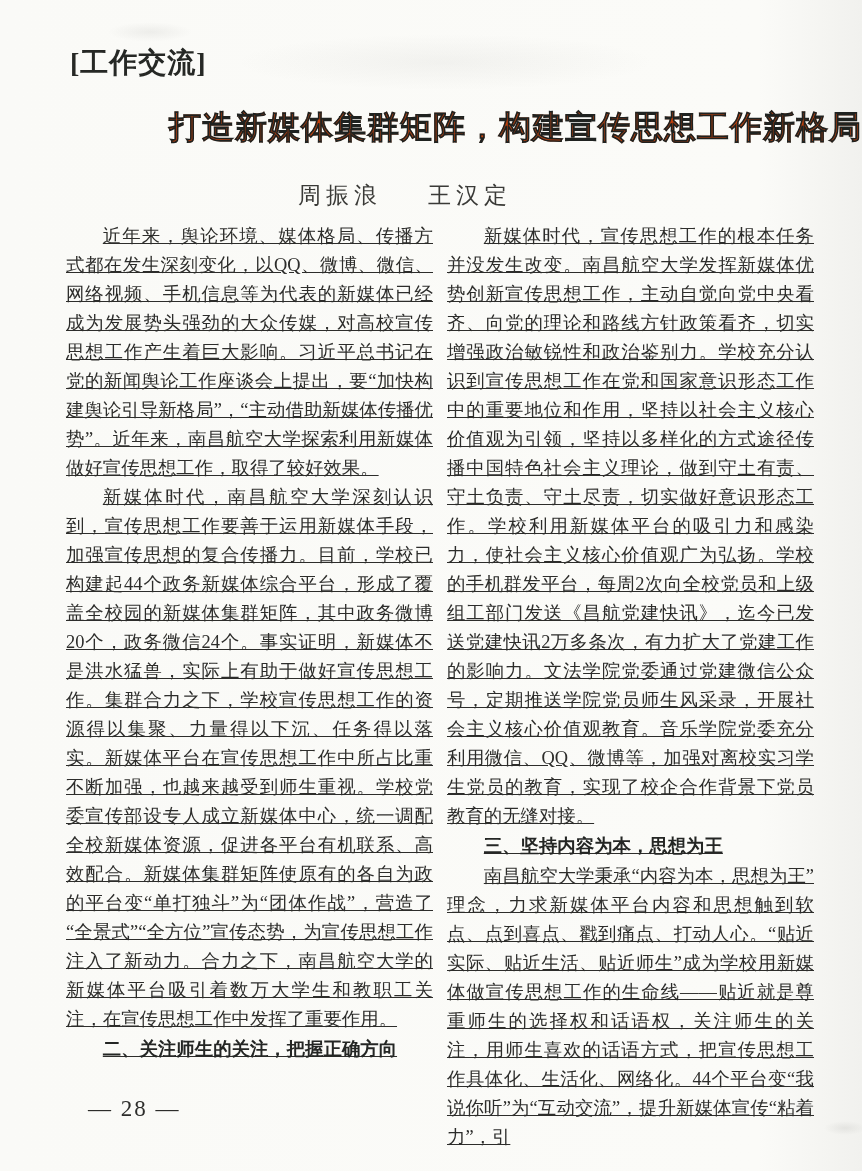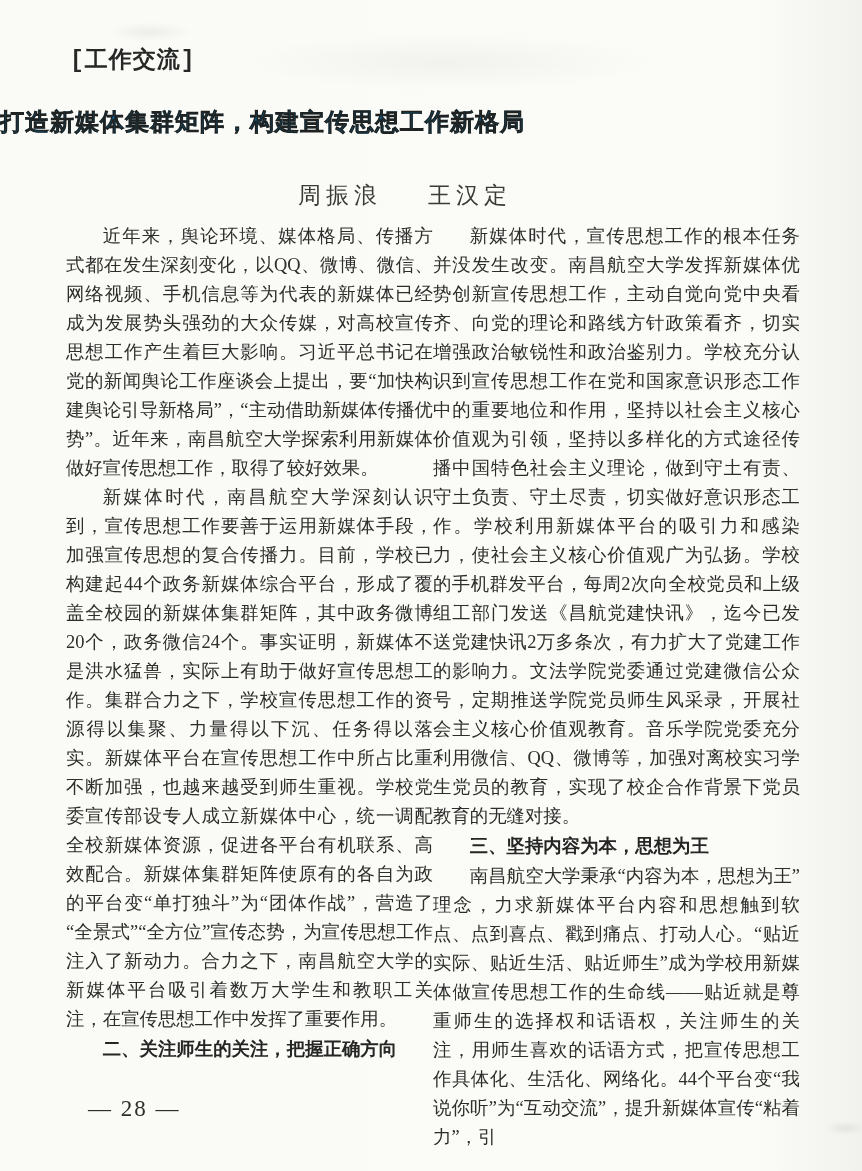--- a/index.html
+++ b/index.html
@@ -16,58 +16,60 @@
       radial-gradient(ellipse 30px 10px at 845px 1128px, rgba(120,120,115,0.12), rgba(0,0,0,0) 70%),
       linear-gradient(90deg, #fafaf7 0%, #fbfbf8 88%, #f1f1ee 100%);
     font-family: "Liberation Serif", "DejaVu Serif", serif;
     color: #2d2d2b;
     overflow: hidden;
   }
   .category-tag {
     position: absolute;
     left: 70px;
     top: 44px;
-    font-family: Liberation Mono, monospace;
+    font-family: Liberation Serif, serif;
     font-weight: 900;
-    font-size: 23px;
+    font-size: 28px;
     letter-spacing: 1px;
     color: #262825;
   }
   .title {
     position: absolute;
     top: 106px;
     left: 0;
     width: 862px;
     margin: 0;
-    text-align: left;
+    text-align: right;
     font-family: "Liberation Sans", "DejaVu Sans", sans-serif;
     font-weight: 900;
-    font-size: 24px;
+    font-size: 32px;
     letter-spacing: 1px;
-    color: #0369a1;
+    color: #c2410c;
     -webkit-text-stroke: 0.6px #1f2220;
   }
   .authors {
     position: absolute;
     top: 180px;
     left: 0;
     width: 810px;
     display: flex;
     justify-content: center;
     gap: 46px;
     font-size: 23px;
     letter-spacing: 5px;
     color: #3a3a37;
   }
   .columns {
     position: absolute;
     top: 222px;
     left: 66px;
     width: 748px;
     display: flex;
+    gap: 14px;
+    text-decoration: underline;
   }
   .col {
     width: 367px;
   }
   .para {
     margin: 0;
     text-indent: 2em;
     text-align: justify;
     font-size: 18.4px;
     line-height: 29px;

